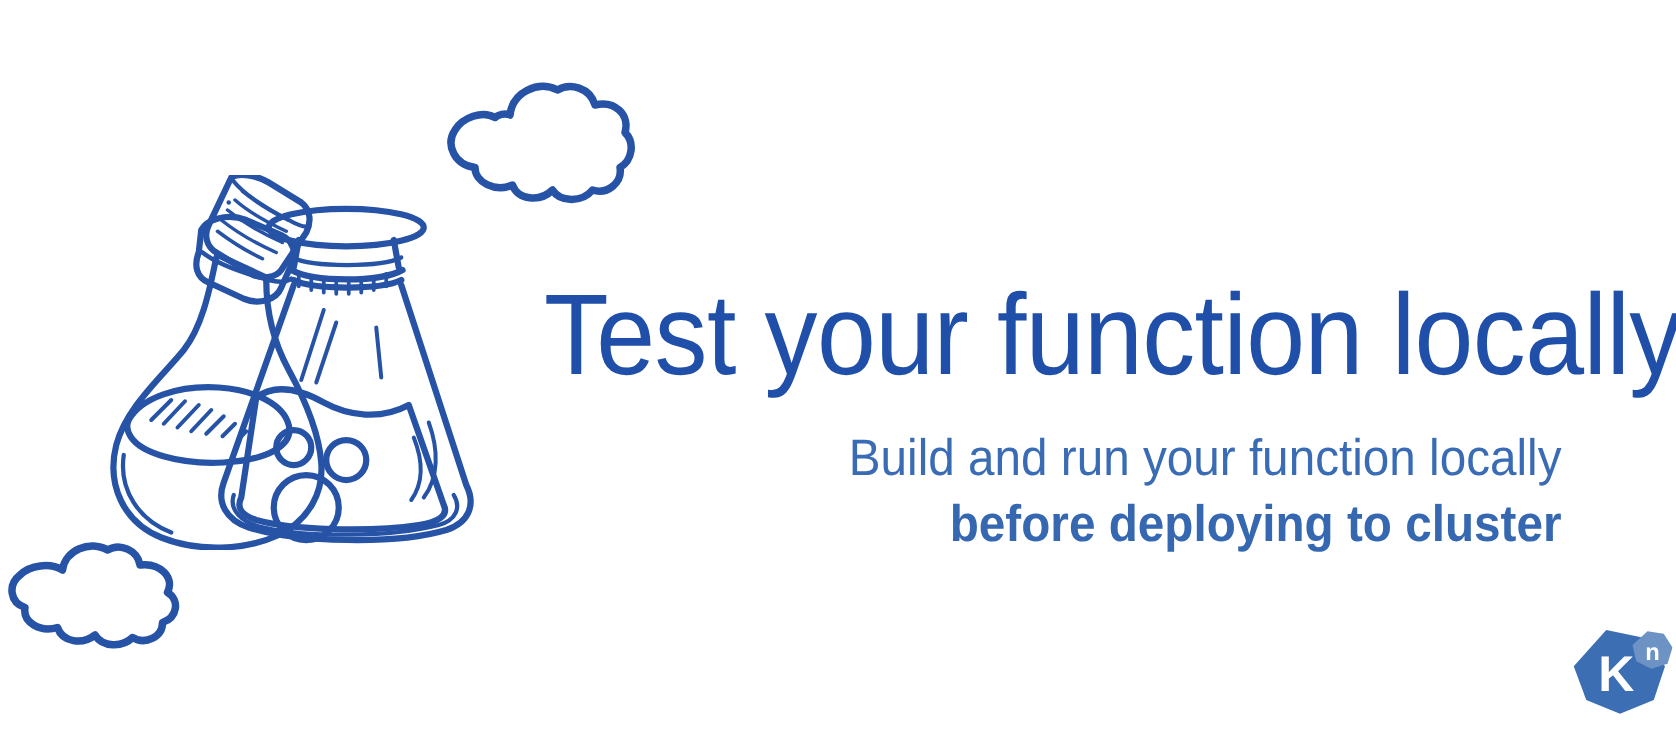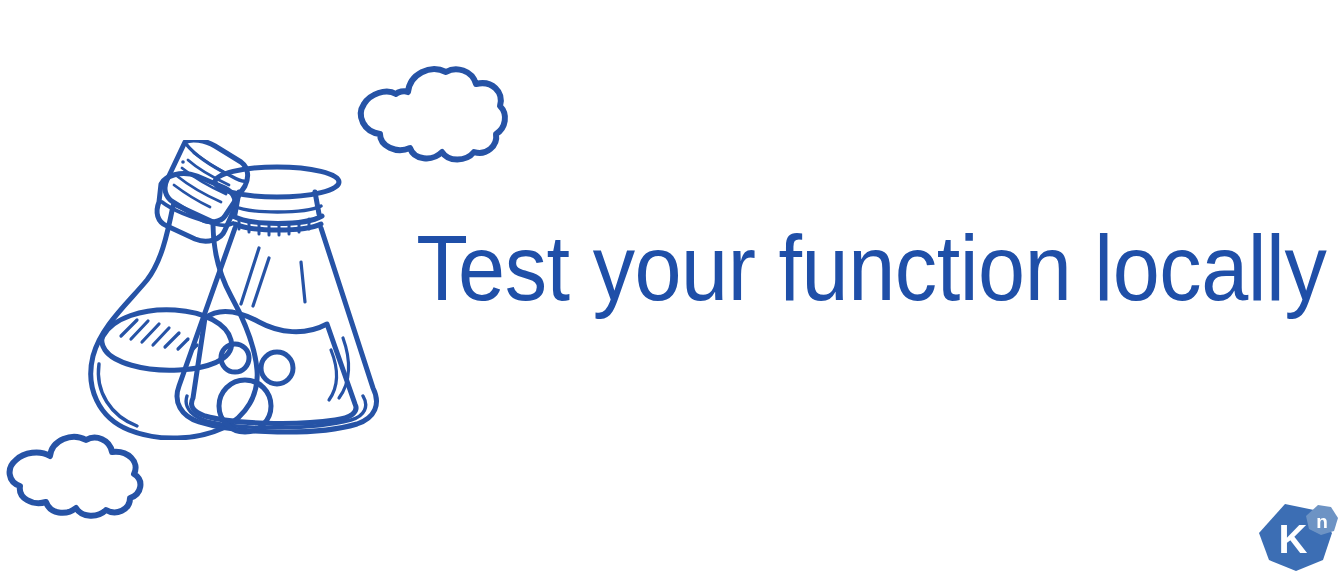--- a/index.html
+++ b/index.html
@@ -23,21 +23,21 @@
     position: absolute;
     pointer-events: none;
   }
   #flasks-art   { left: 55px;   top: 140px; width: 340px; height: 300px; }
   #cloud-top    { left: 352px;  top: 58px;  width: 158px; height: 112px; }
   #cloud-bottom { left: 6px;    top: 428px; width: 150px; height: 92px;  }
 
   
   #text-block {
     position: absolute;
-    left: 381px;
+    left: 400px;
     top: 222px;
     width: 880px;
     text-align: right;
   }
   #page-title {
     font-family: "Liberation Sans", sans-serif;
     font-size: 92px;
     line-height: 1.0;
     font-weight: 300;
     letter-spacing: -0.5px;
@@ -186,20 +186,24 @@
                C92 90 76 90 70 80
                C60 88 44 86 40 74
                C26 78 12 70 14 58
                C2 54 0 40 10 32
                C18 24 34 22 44 28 Z"></path>
     </svg>
   </div>
 
   <div id="text-block">
     <div id="page-title">Test your function locally</div>
+    <div id="subtitle-block">
+      <div class="subtitle-line regular">Build and run your function locally</div>
+      <div class="subtitle-line bold">before deploying to cluster</div>
+    </div>
   </div>
 
   <div id="brand-logo">
     <svg viewBox="0 0 86 78" width="86" height="78">
 
       <polygon points="33,4 62,10 80,33 71,60 44,71 17,60 7,33" fill="#3c6eb4"></polygon>
 
       <polygon points="66,5 79,7 86,18 82,31 69,35 57,29 54,16" fill="#6d93c4"></polygon>
 
       <text x="41" y="53" text-anchor="middle" font-family="Liberation Sans, sans-serif" font-size="40" font-weight="700" fill="#ffffff">K</text>

